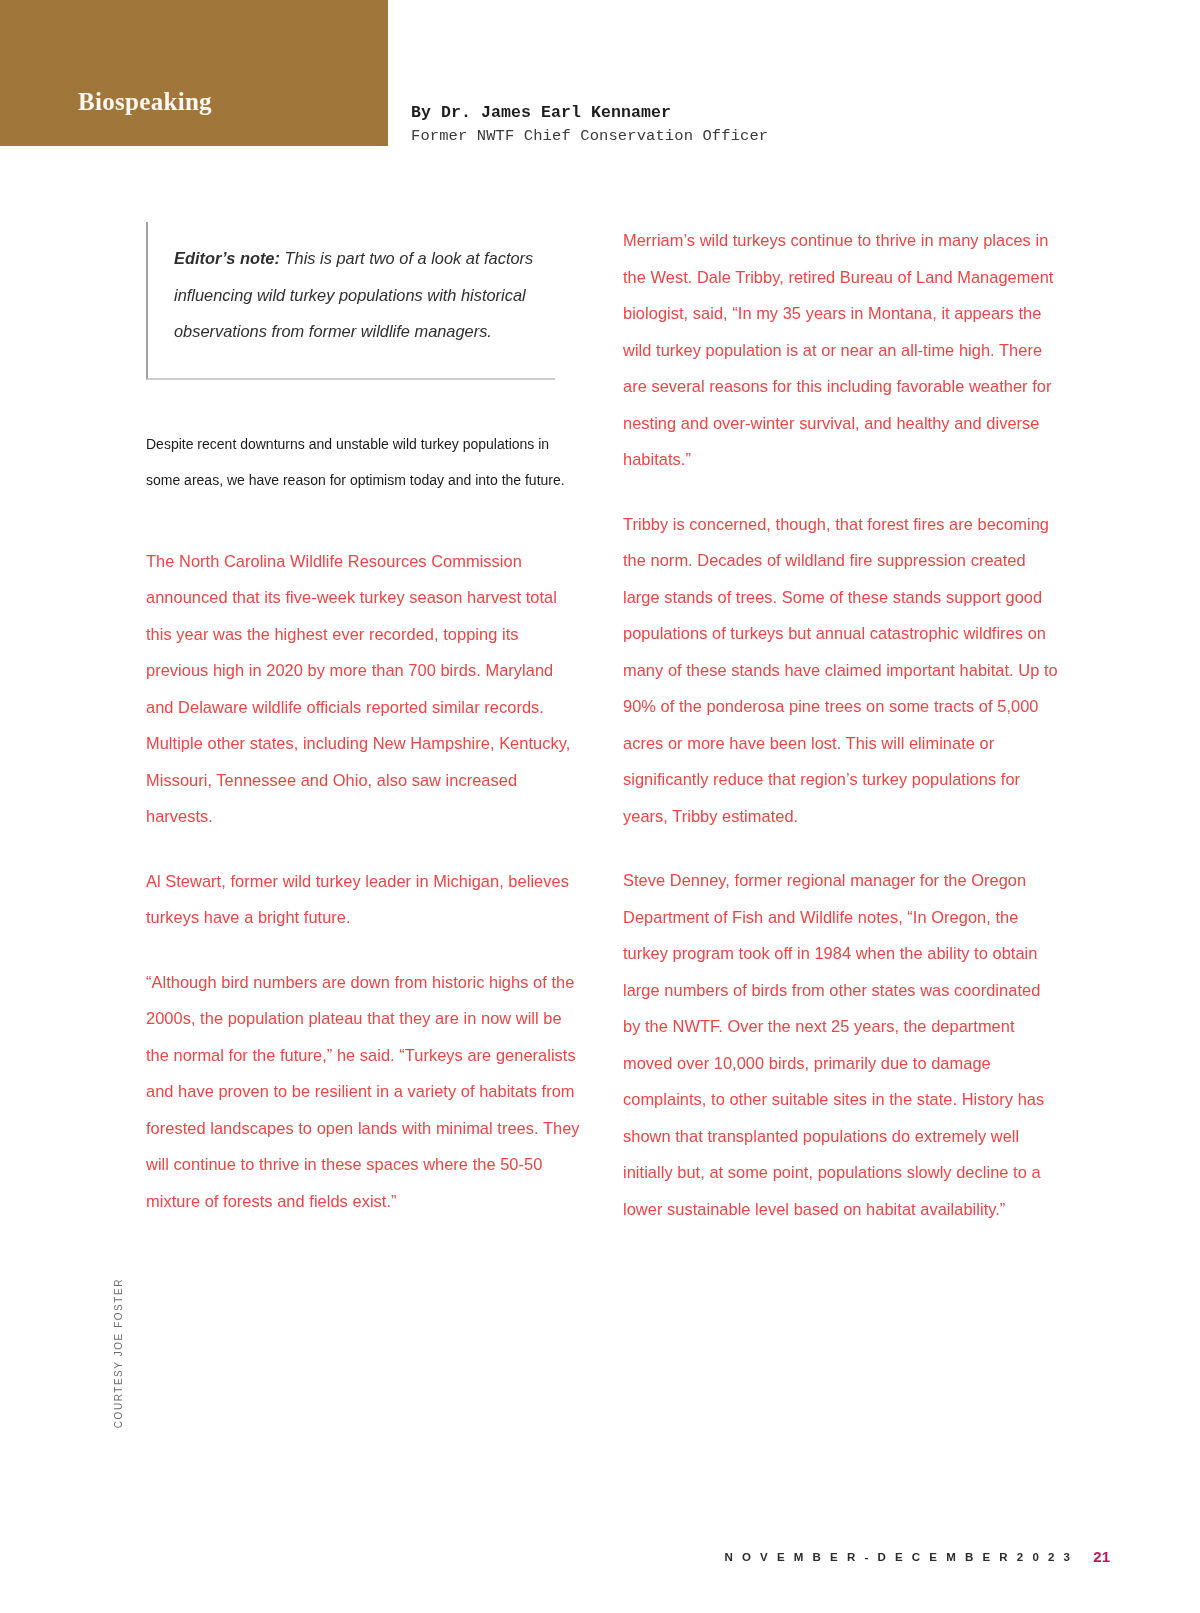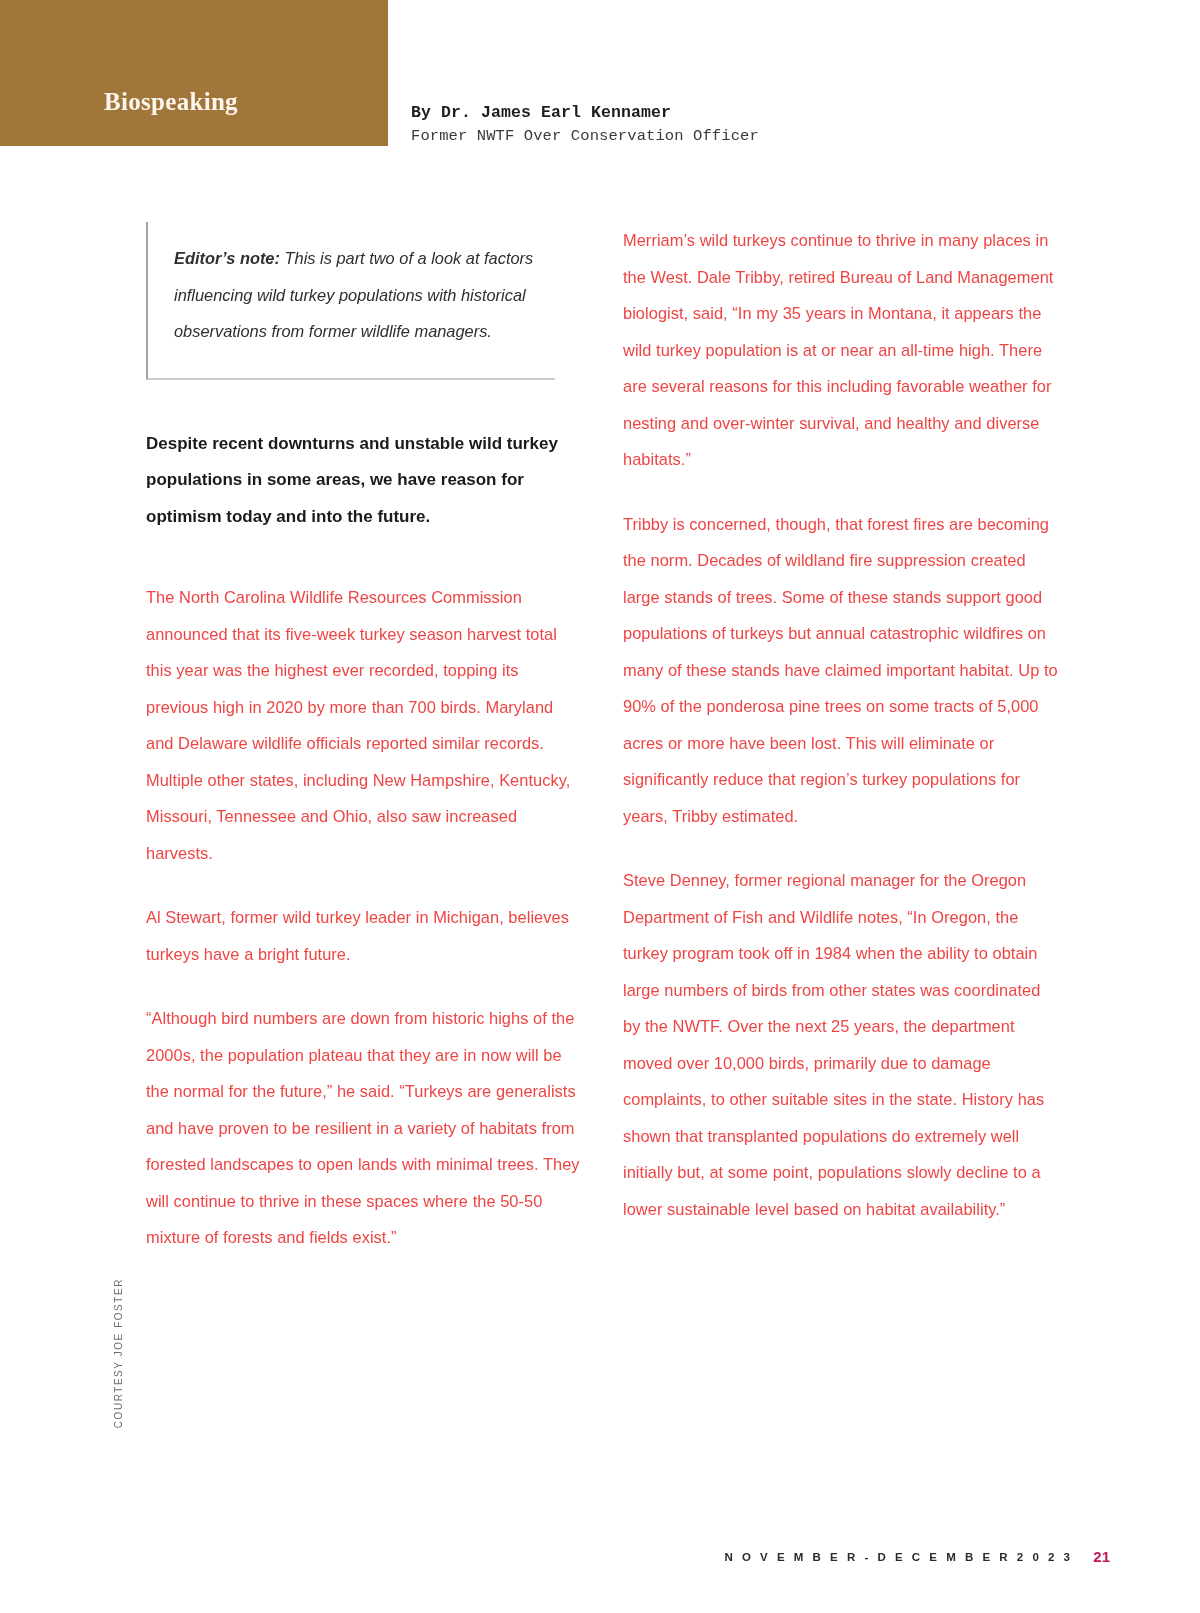--- a/index.html
+++ b/index.html
@@ -20,21 +20,21 @@
   .masthead-band {
     position: absolute;
     left: 0;
     top: 0;
     width: 388px;
     height: 146px;
     background: #a1763b;
   }
   .masthead-title {
     position: absolute;
-    left: 104px;
+    left: 78px;
     top: 88px;
     font-family: "Liberation Serif", serif;
     font-weight: 700;
     font-size: 25px;
     letter-spacing: 0.3px;
     color: #fdf7ef;
     white-space: nowrap;
   }
   .byline-block {
     position: absolute;
@@ -93,23 +93,23 @@
     font-style: italic;
     color: #2f2f2f;
   }
   .editors-note .en-label {
     font-weight: 700;
     font-style: italic;
   }
 
   
   .lede {
-    font-size: 17px;
+    font-size: 14px;
     line-height: 36.5px;
-    font-weight: 700;
+    font-weight: 400;
     color: #1b1b1b;
     margin: 0 0 44px 0;
     width: 420px;
   }
 
   
   .photo-credit {
     position: absolute;
     left: 113px;
     top: 1278px;
@@ -147,21 +147,21 @@
   }
 </style>
 </head>
 <body>
 
 <div class="masthead-band"></div>
 <div class="masthead-title">Biospeaking</div>
 
 <div class="byline-block">
   <div class="byline-name">By Dr. James Earl Kennamer</div>
-  <div class="byline-role">Former NWTF Over Conservation Officer</div>
+  <div class="byline-role">Former NWTF Chief Conservation Officer</div>
 </div>
 
 <div class="col col-left">
 
   <div class="editors-note">
     <p><span class="en-label">Editor’s note:</span><span> This is part two of a look at factors influencing wild turkey populations with historical observations from former wildlife managers.</span></p>
   </div>
 
   <p class="lede">Despite recent downturns and unstable wild turkey populations in some areas, we have reason for optimism today and into the future.</p>
 

